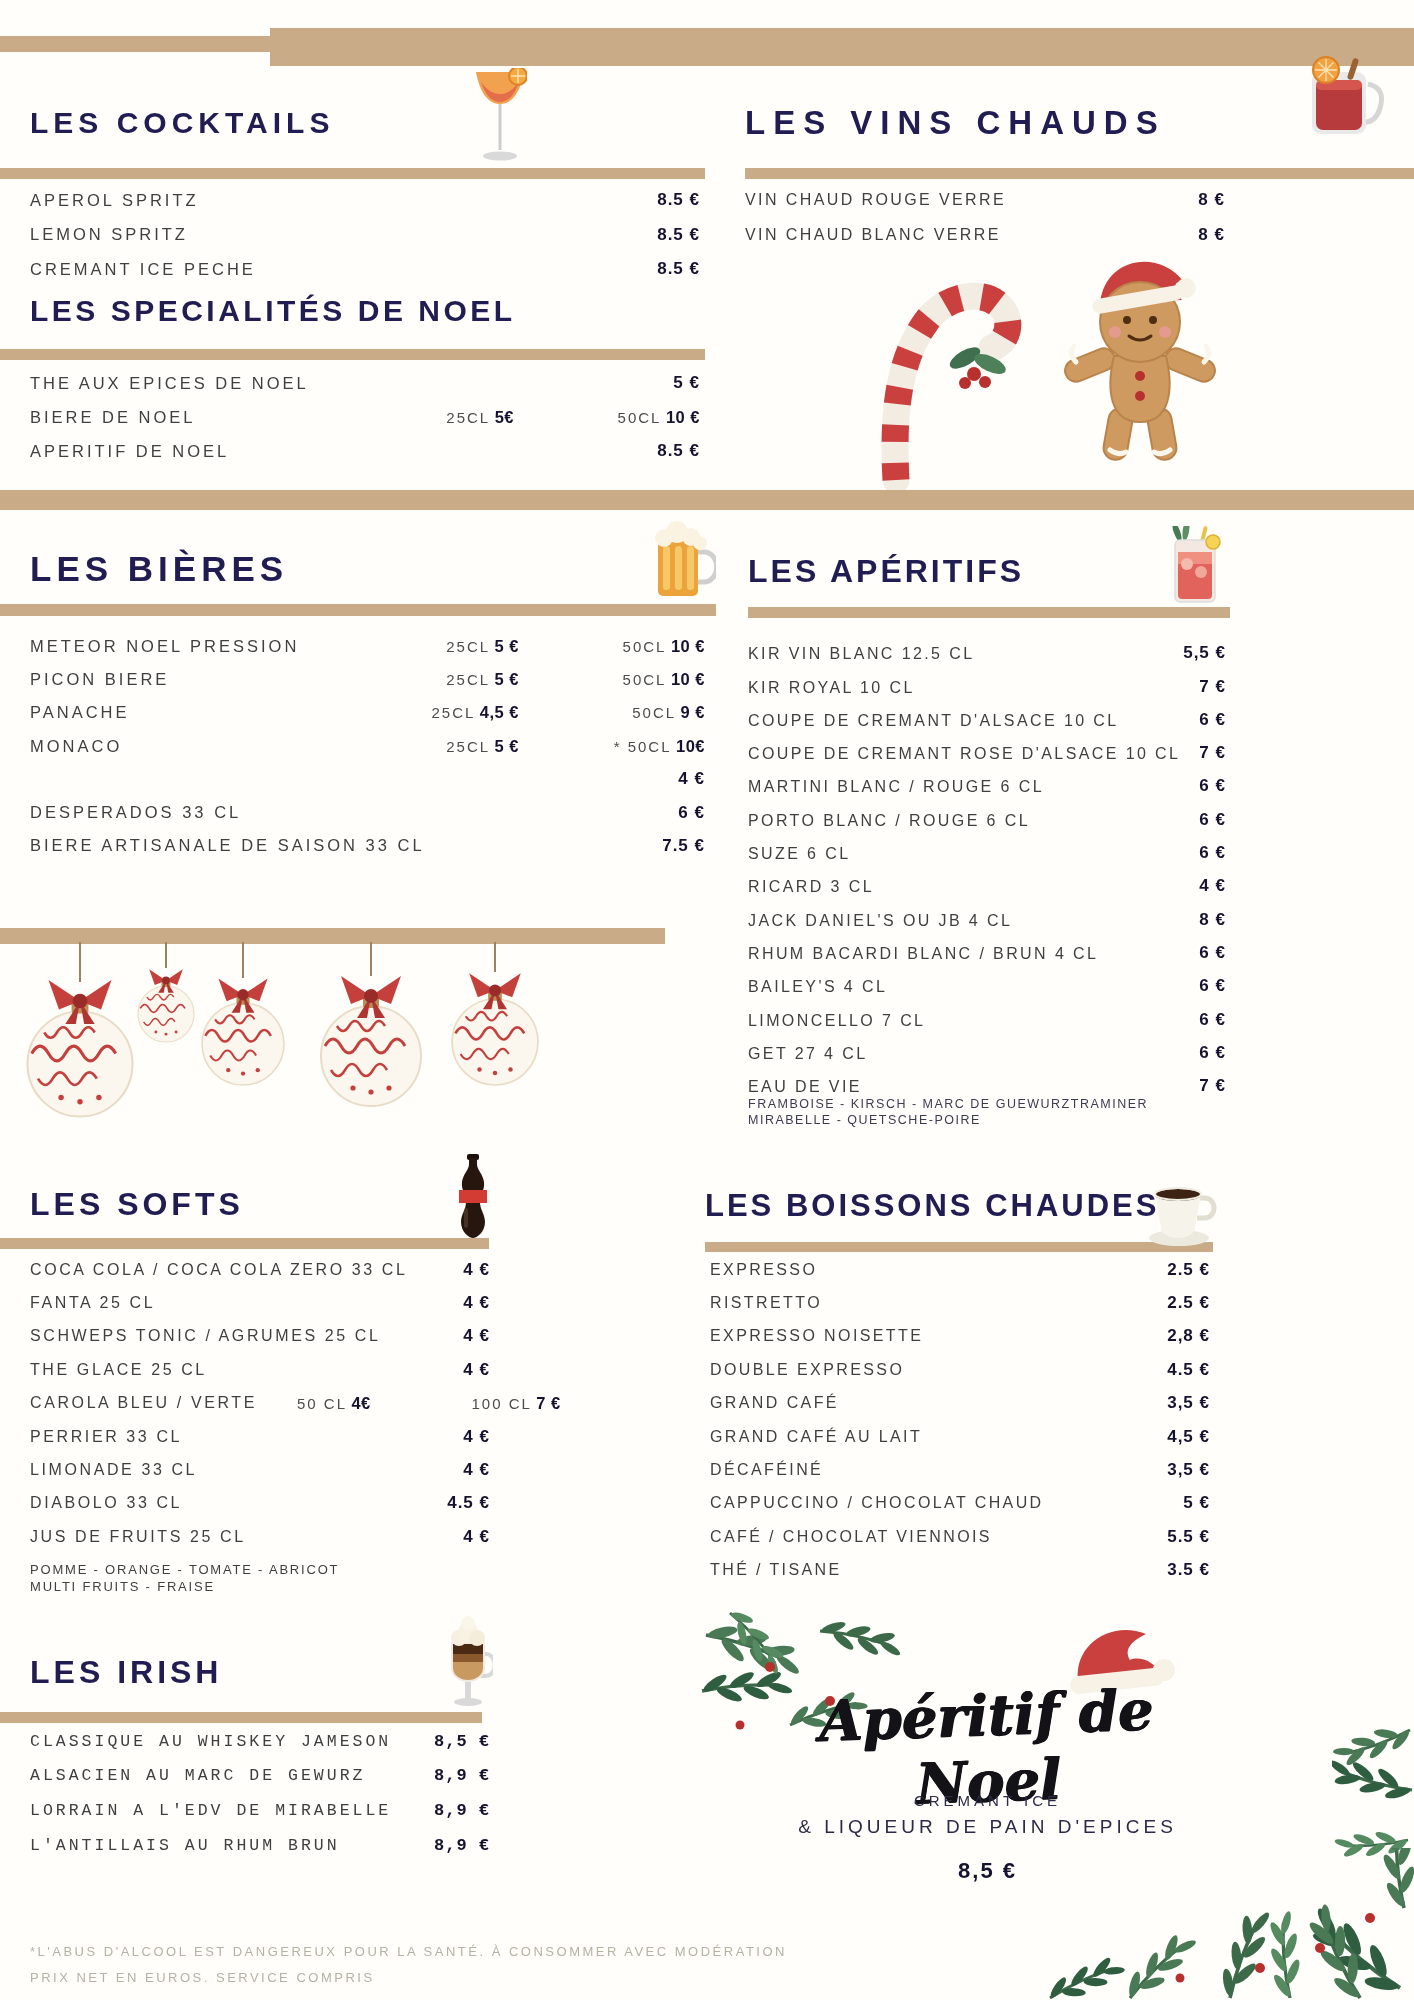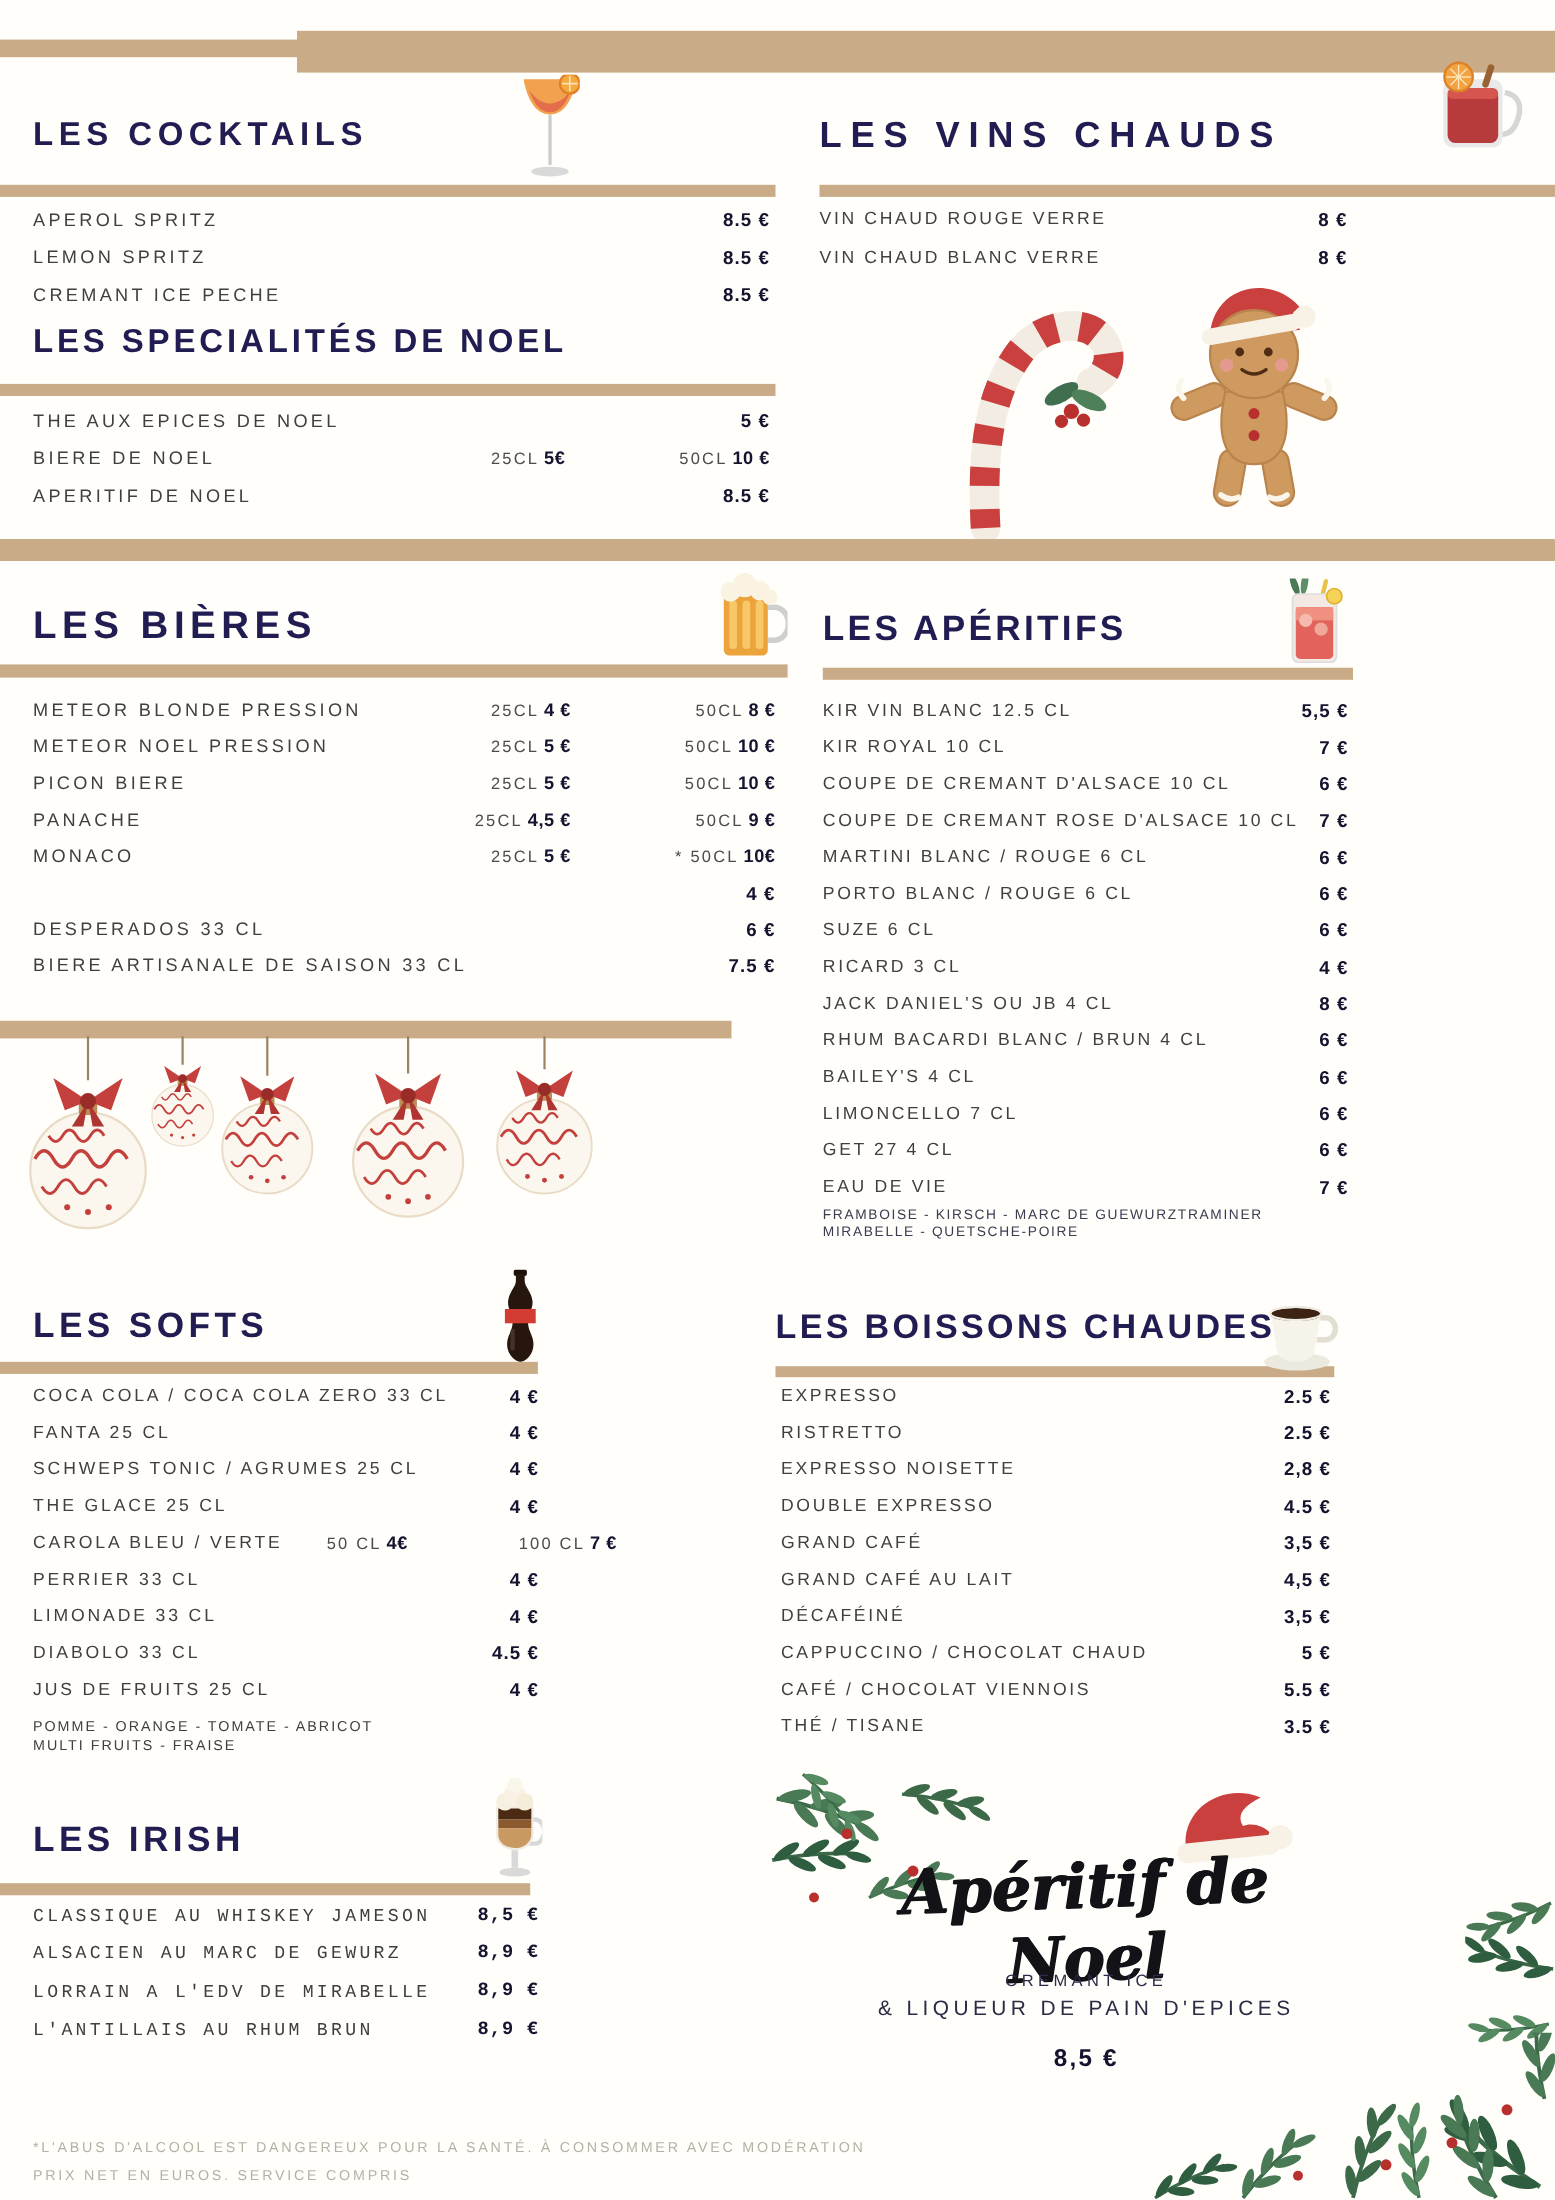--- a/index.html
+++ b/index.html
@@ -34,21 +34,21 @@
   #l-spec{left:30px;top:366px;width:670px;}
   #l-bieres{left:30px;top:630px;width:675px;}
   #l-aper{left:748px;top:630px;width:478px;}
   #l-softs{left:30px;top:1253px;width:460px;}
   #l-boissons{left:710px;top:1253px;width:500px;}
   #l-irish{left:30px;top:1724px;width:460px;font-family:Liberation Mono, monospace;}
   .row{display:flex;align-items:center;}
   #l-cocktails .row,#l-vins .row{height:34.5px;}
   #l-spec .row{height:34px;}
   #l-bieres .row{height:33.2px;}
-  #l-aper .row{height:33.3px;}
+  #l-aper .row{height:33.3px;align-items:flex-end;}
   #l-softs .row,#l-boissons .row{height:33.4px;gap:40px;}
   #l-irish .row{height:34.6px;}
   .lbl{flex:1 1 auto;color:#3f3f3f;font-size:16.5px;letter-spacing:3px;white-space:nowrap;}
   #l-vins .lbl,#l-aper .lbl,#l-boissons .lbl{font-size:16px;letter-spacing:2.4px;}
   #l-softs .lbl{font-size:16px;letter-spacing:2.6px;flex:0 0 auto;}
   .price{margin-left:auto;font-weight:bold;color:#16132f;font-size:17px;letter-spacing:1px;white-space:nowrap;}
   .sz{flex:0 0 auto;text-align:right;white-space:nowrap;}
   .sz i{font-style:normal;color:#4c4c4c;font-size:15px;letter-spacing:2px;}
   .sz b{color:#16132f;font-size:16.5px;letter-spacing:.5px;}
   .sz-wide .s0{width:178px;}
@@ -132,25 +132,20 @@
         <span class="sz s0"><i>25CL</i> <b>5€</b></span>
         <span class="sz s1"><i>50CL</i> <b>10 €</b></span>
       </div>
       <div class="row">
         <span class="lbl">APERITIF DE NOEL</span>
         <span class="price">8.5 €</span>
       </div>
     </div>
   <div class="list sz-wide" id="l-bieres">
       <div class="row">
-        <span class="lbl">METEOR BLONDE PRESSION</span>
-        <span class="sz s0"><i>25CL</i> <b>4 €</b></span>
-        <span class="sz s1"><i>50CL</i> <b>8 €</b></span>
-      </div>
-      <div class="row">
         <span class="lbl">METEOR NOEL PRESSION</span>
         <span class="sz s0"><i>25CL</i> <b>5 €</b></span>
         <span class="sz s1"><i>50CL</i> <b>10 €</b></span>
       </div>
       <div class="row">
         <span class="lbl">PICON BIERE</span>
         <span class="sz s0"><i>25CL</i> <b>5 €</b></span>
         <span class="sz s1"><i>50CL</i> <b>10 €</b></span>
       </div>
       <div class="row">

